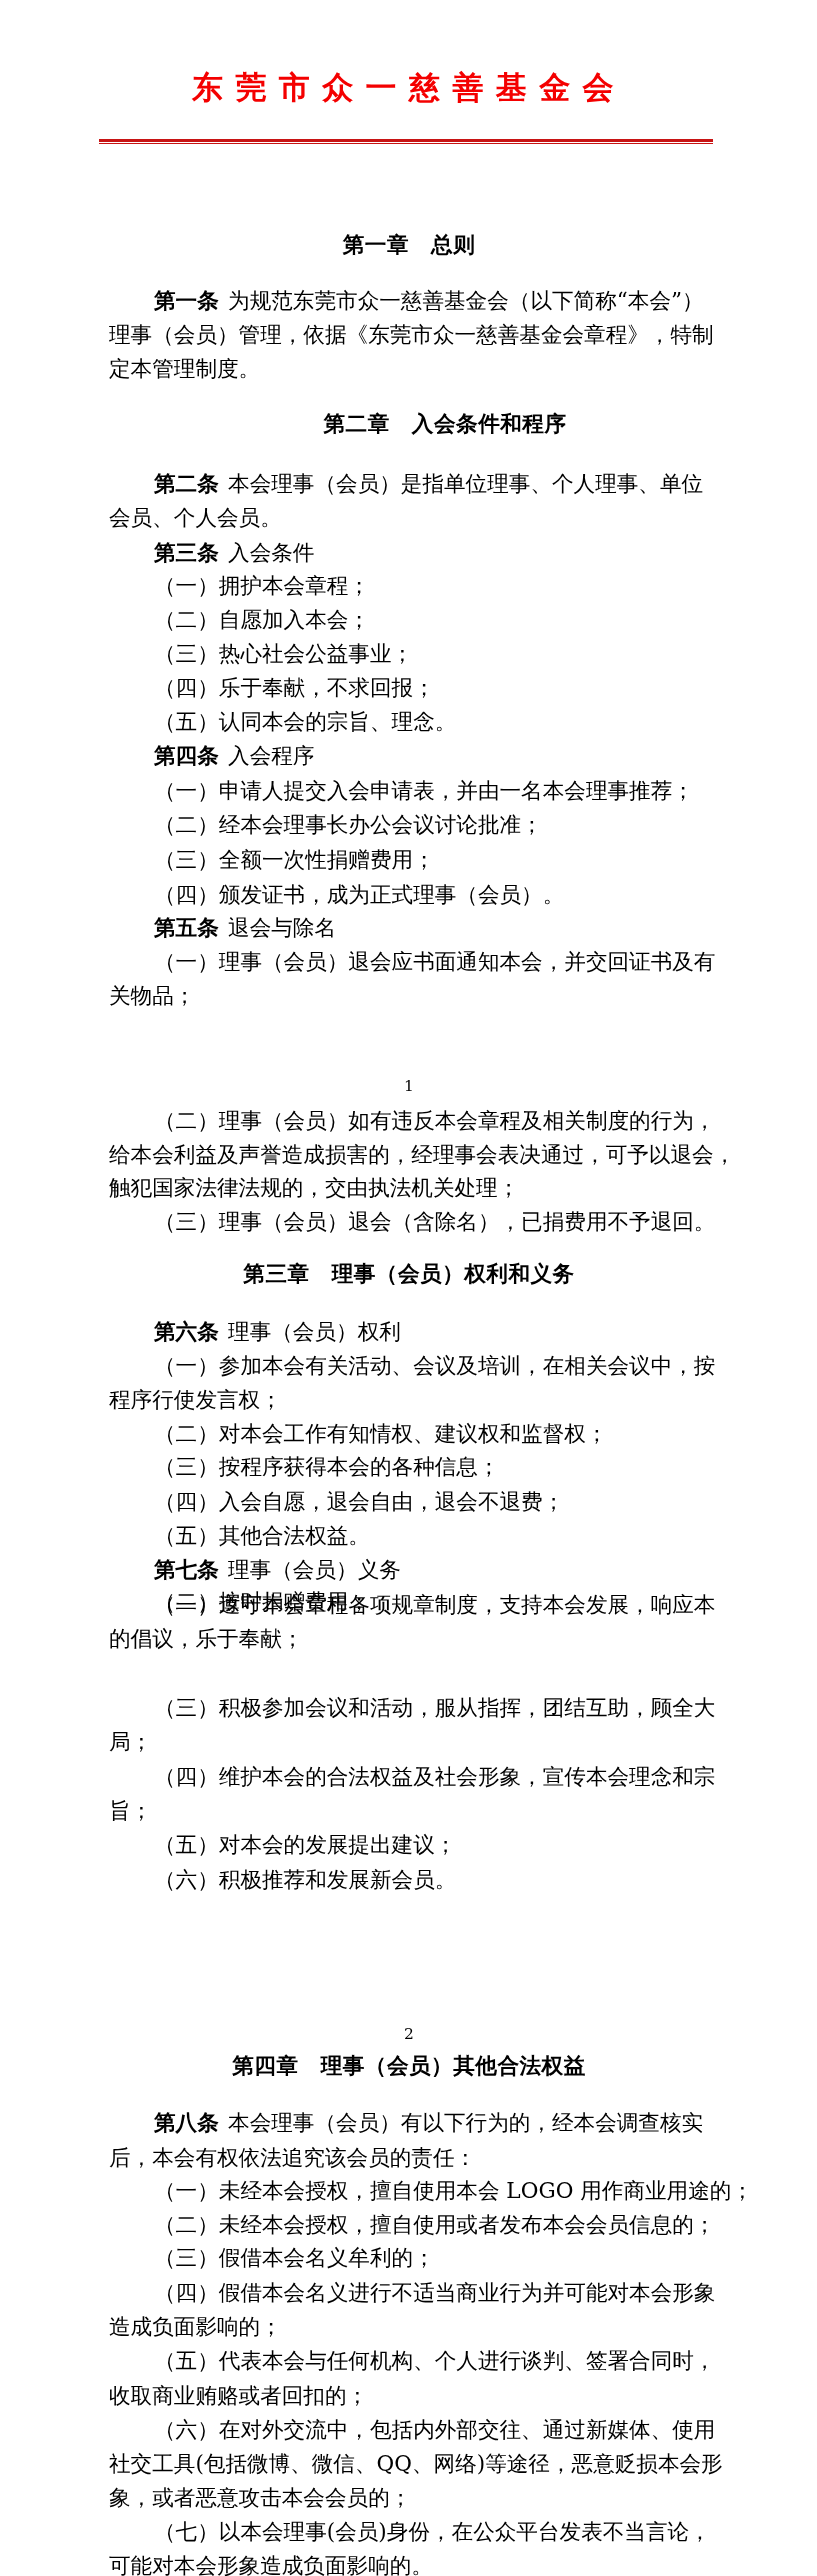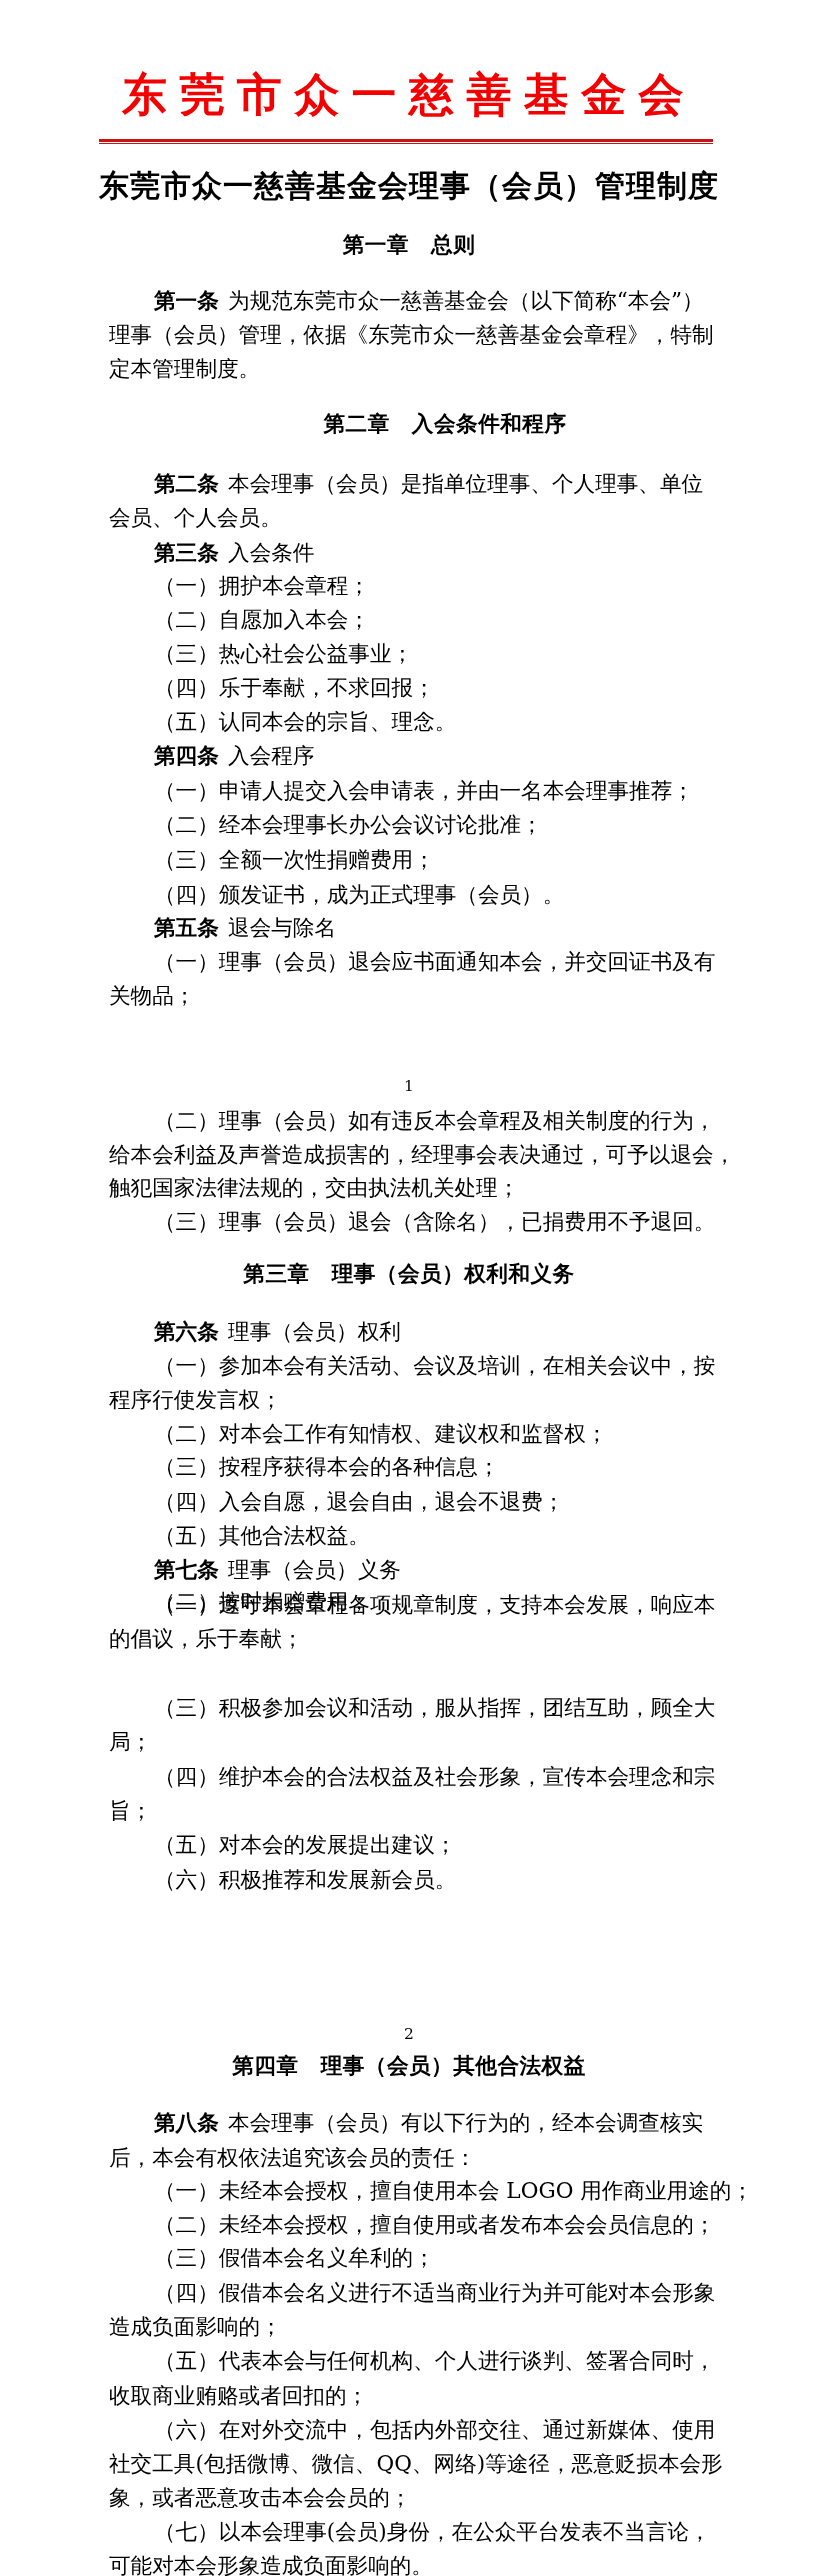--- a/index.html
+++ b/index.html
@@ -12,21 +12,21 @@
     font-family: "DejaVu Serif", "Liberation Serif", serif;
     color: #000000;
   }
   
   .org-title {
     position: absolute;
     top: 71px;
     left: 0;
     width: 100%;
     text-align: center;
-    font-size: 45px;
+    font-size: 31px;
     font-weight: bold;
     color: #f40000;
     letter-spacing: 12.4px;
     white-space: pre;
     line-height: 1.05;
   }
   .rule-wrap {
     position: absolute;
     top: 139px;
     left: 99px;
@@ -76,21 +76,20 @@
 
 <div class="page">
   <div class="org-title">东莞市众一慈善基金会</div>
 
   <div class="rule-wrap">
     <div class="rule-thick"></div>
     <div class="rule-gap"></div>
     <div class="rule-thin"></div>
   </div>
 
-  <div class="doc-title">东莞市众一慈善基金会理事（会员）管理制度</div>
 
   <div id="document-body">
       <div class="bl chapter" style="top: 233px;"><span>第一章　总则</span></div>
       <div class="bl p" style="top: 289px;"><b>第一条</b><span>为规范东莞市众一慈善基金会（以下简称“本会”）</span></div>
       <div class="bl c" style="top: 323px;"><span>理事（会员）管理，依据《东莞市众一慈善基金会章程》，特制</span></div>
       <div class="bl c" style="top: 357px;"><span>定本管理制度。</span></div>
       <div class="bl chapter" style="top: 412px; padding-left: 36px;"><span>第二章　入会条件和程序</span></div>
       <div class="bl p" style="top: 472px;"><b>第二条</b><span>本会理事（会员）是指单位理事、个人理事、单位</span></div>
       <div class="bl c" style="top: 506px;"><span>会员、个人会员。</span></div>
       <div class="bl p" style="top: 541px;"><b>第三条</b><span>入会条件</span></div>

